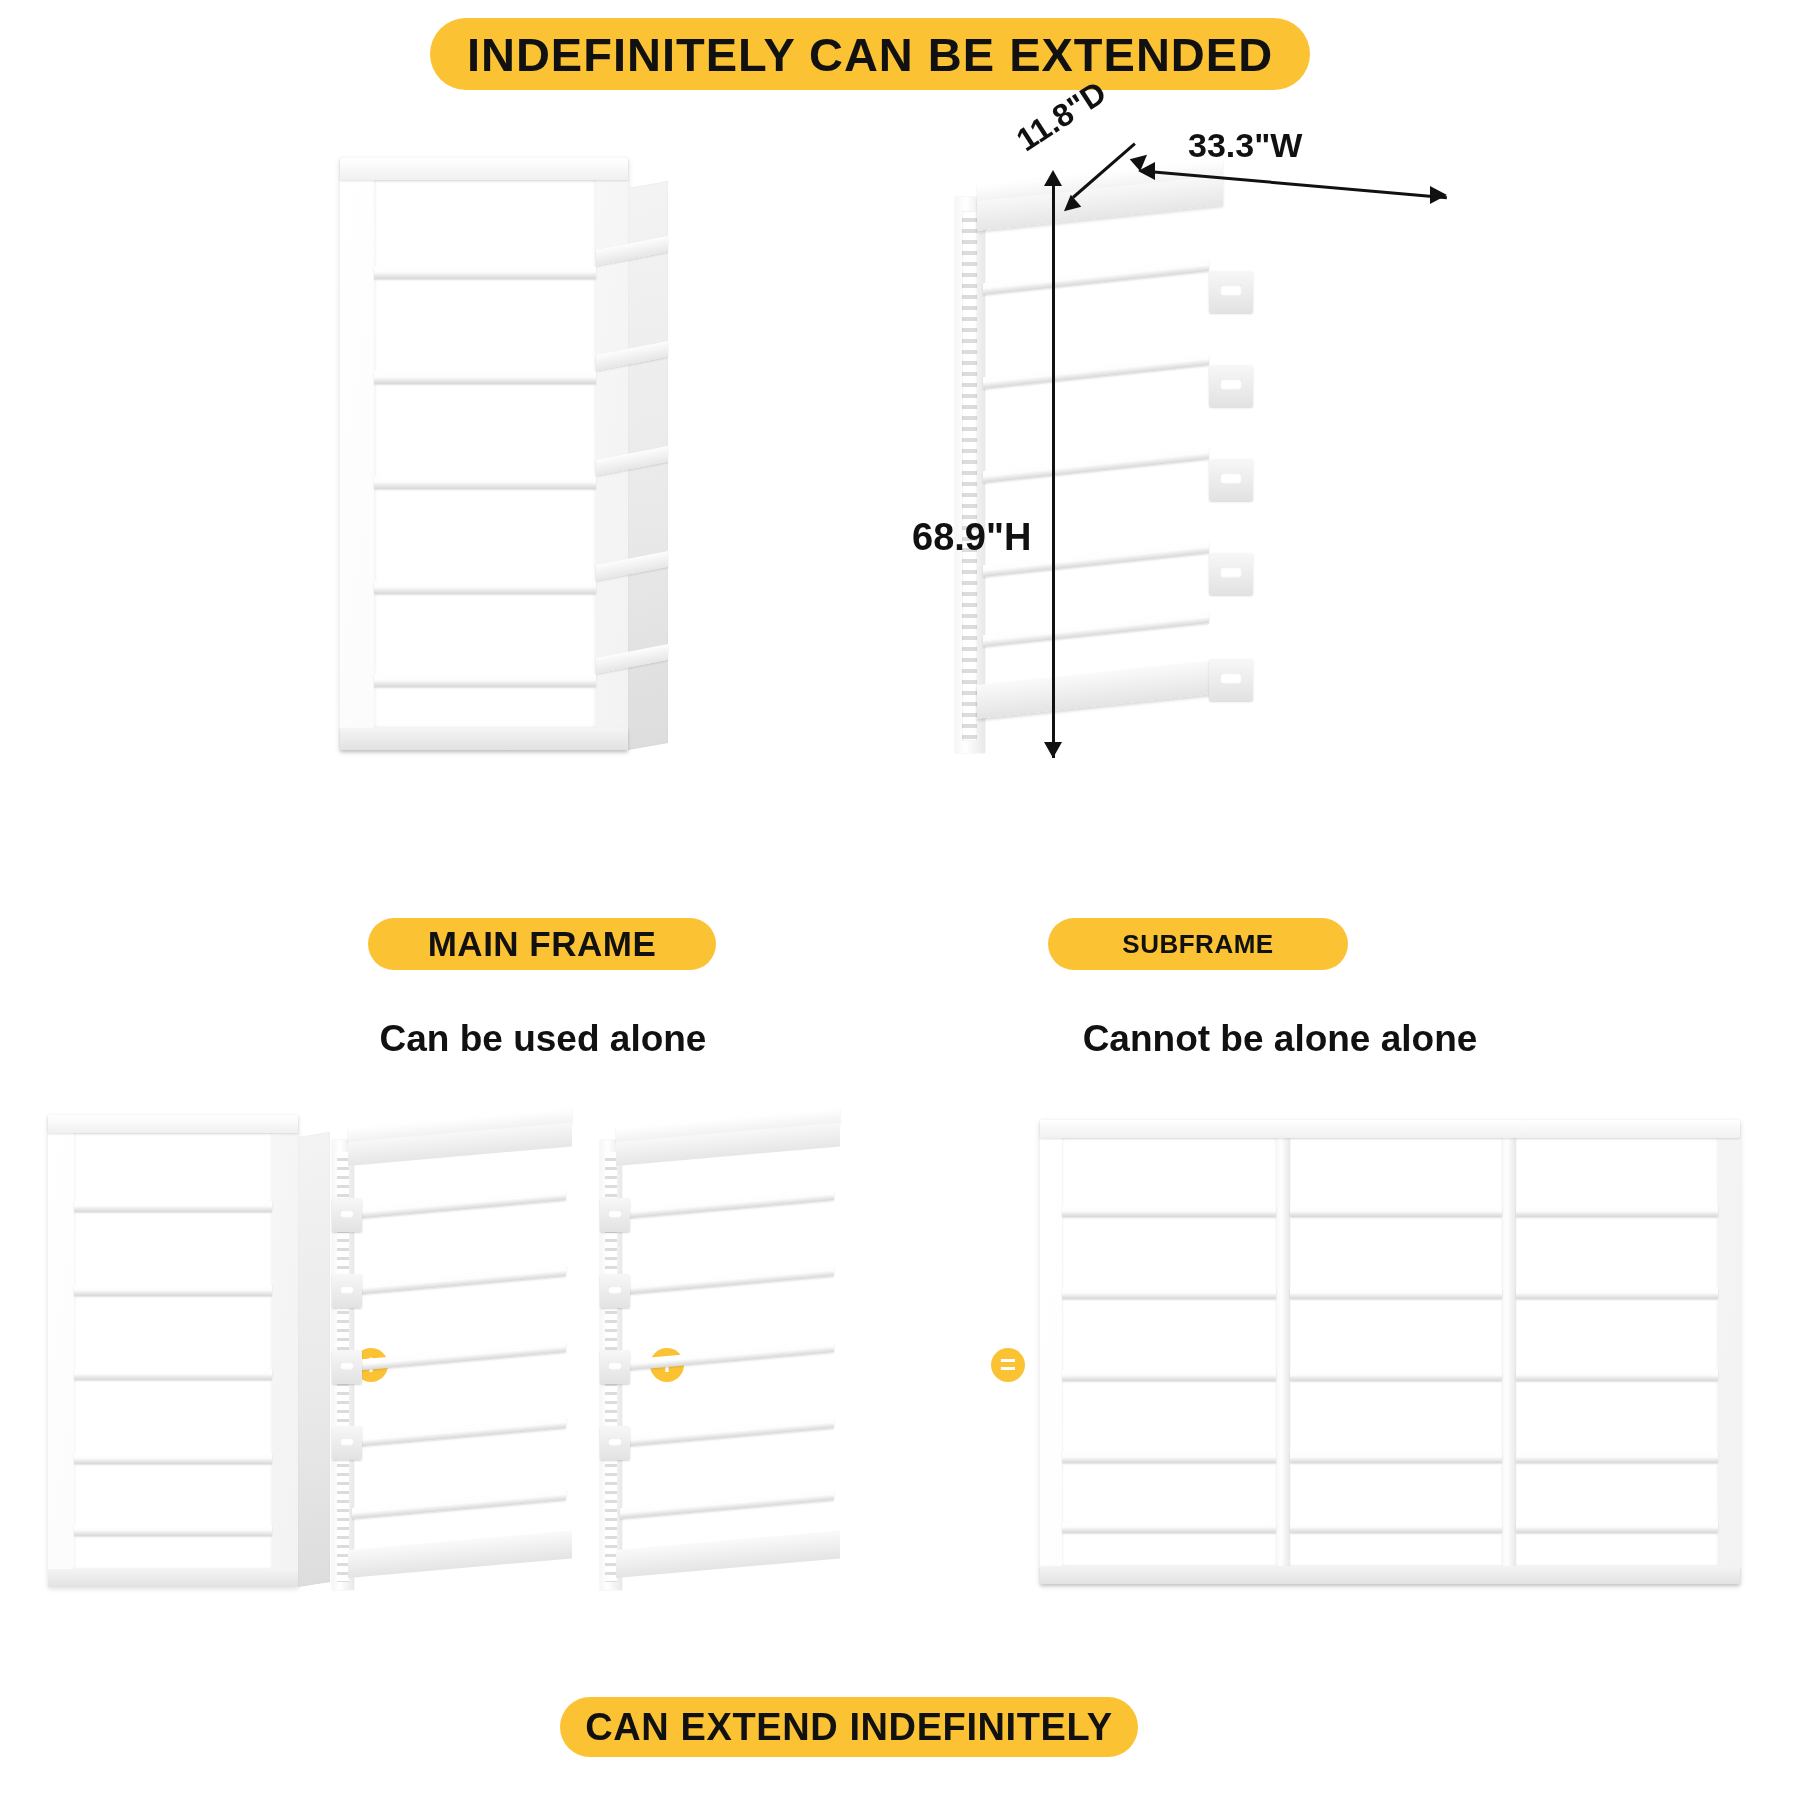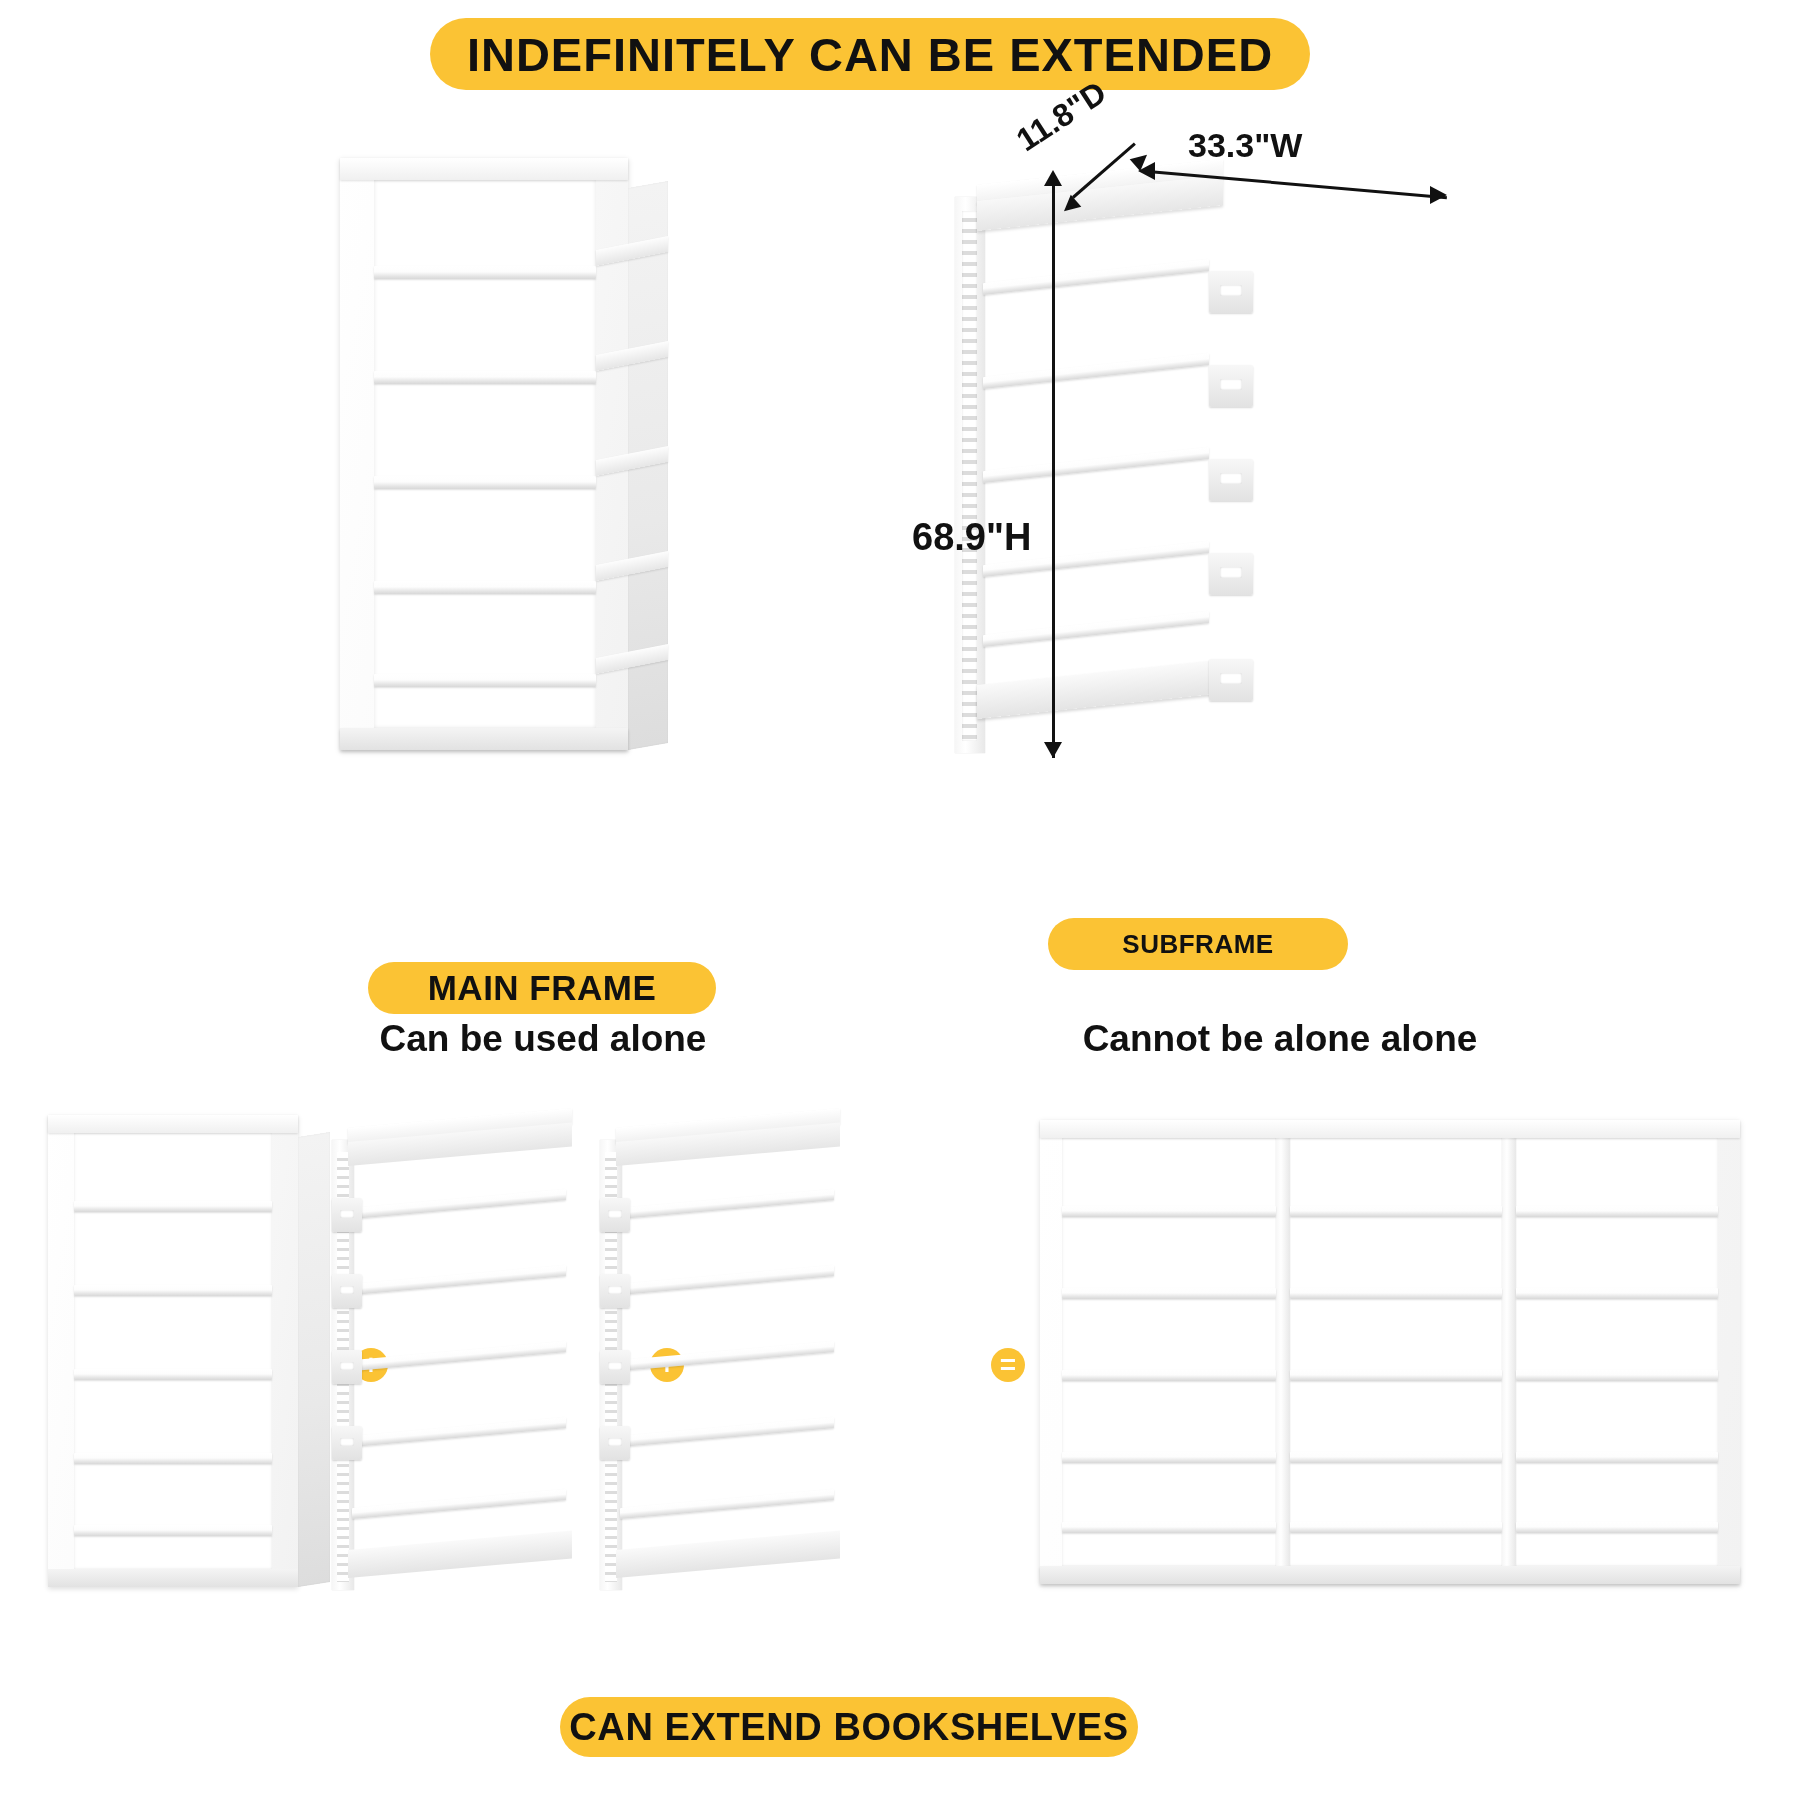--- a/index.html
+++ b/index.html
@@ -27,21 +27,20 @@
     letter-spacing:1px;
   }
   #bottom-banner{
     left:560px;top:1697px;width:578px;height:60px;
     font-size:38px;
     letter-spacing:0.6px;
   }
   #label-main{
     left:368px;top:918px;width:348px;height:52px;
     font-size:35px;
-    margin-top:44px;
   }
   #label-sub{
     left:1048px;top:918px;width:300px;height:52px;
     font-size:26px;
   }
   .sublabel{
     position:absolute;
     font-size:37px;
     font-weight:bold;
     color:#111111;
@@ -365,13 +364,13 @@
   <div class="shelf-plank" style="left:476px;top:250px;width:202px;height:11px;"></div>
   <div class="shelf-plank" style="left:476px;top:332px;width:202px;height:11px;"></div>
   <div class="shelf-plank" style="left:476px;top:402px;width:202px;height:11px;"></div>
 
   <div class="top-cap" style="left:0;top:0;width:700px;height:18px;"></div>
   <div style="position:absolute;left:0;top:446px;width:700px;height:18px;
               background:linear-gradient(180deg,#f4f4f4,#e2e2e2);
               box-shadow:0 2px 3px rgba(0,0,0,.15);"></div>
 </div>
 
-<div class="pill" id="bottom-banner">CAN EXTEND BOOKSHELVES</div>
+<div class="pill" id="bottom-banner">CAN EXTEND INDEFINITELY</div>
 
 </body></html>

